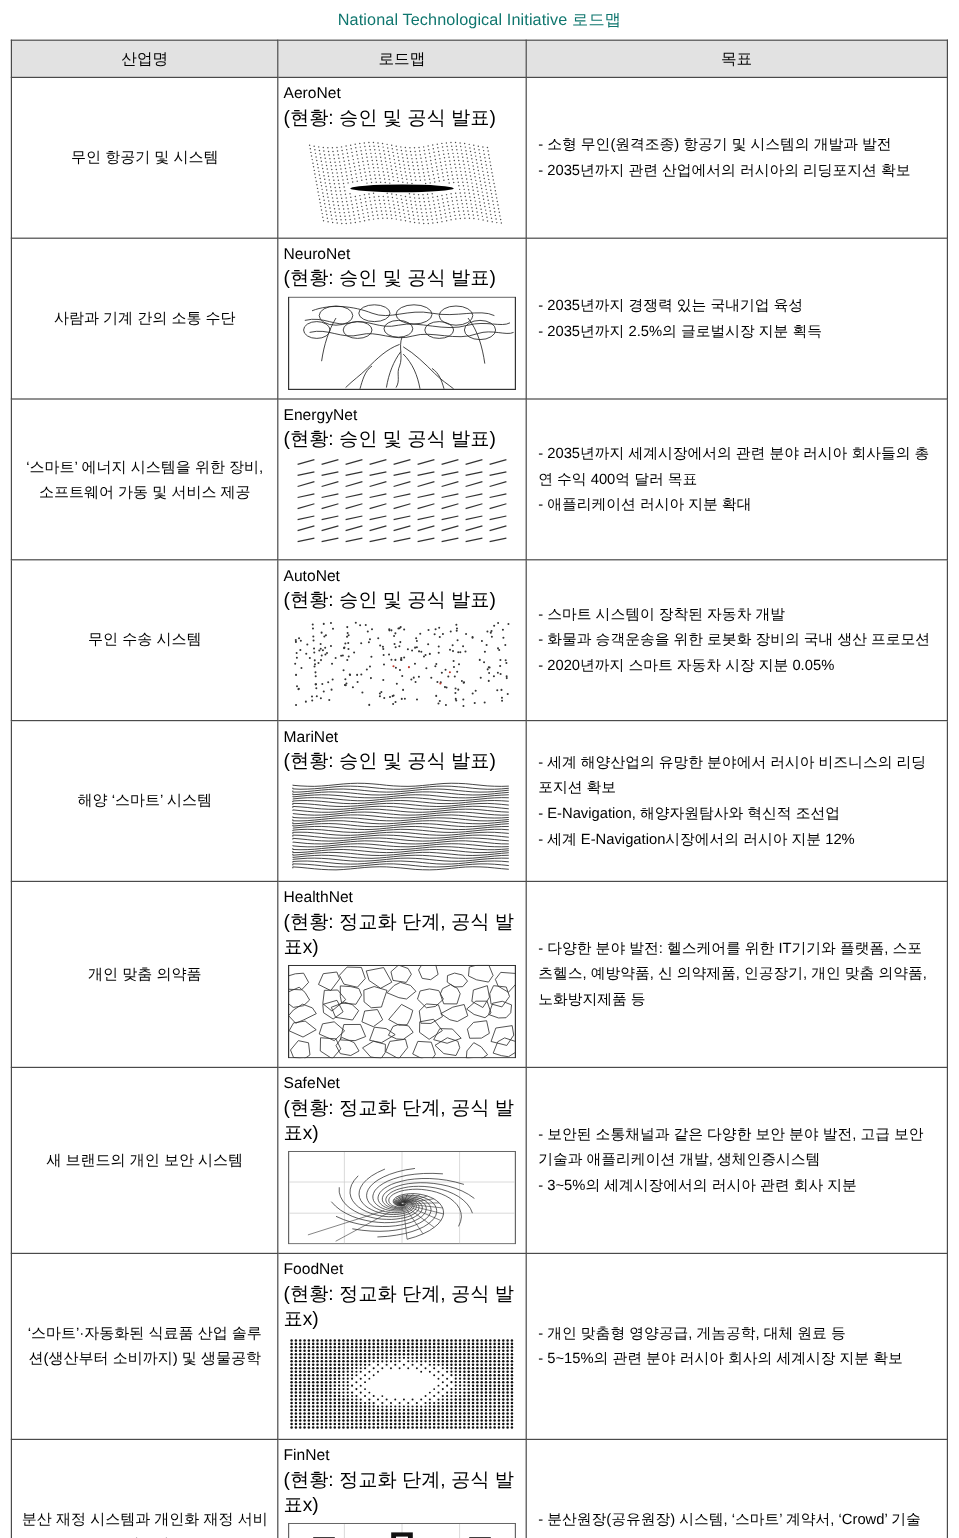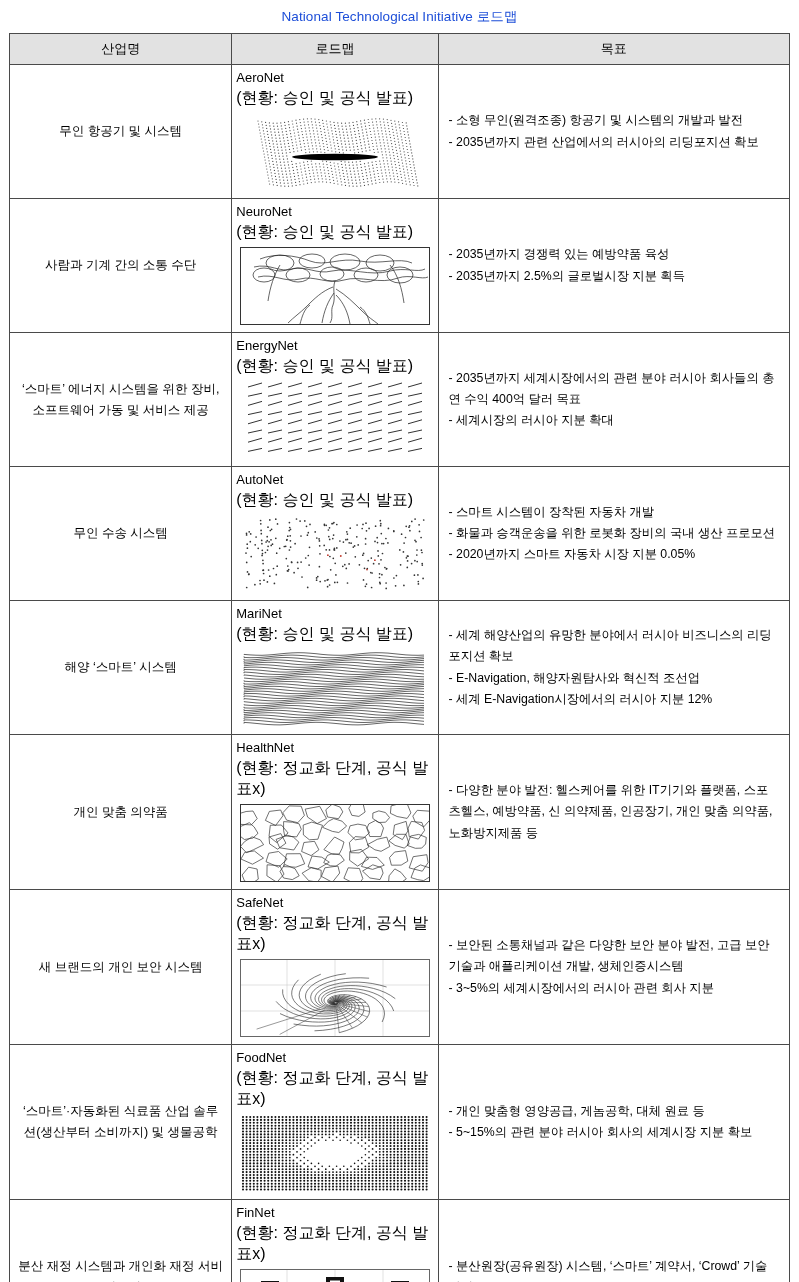--- a/index.html
+++ b/index.html
@@ -16,21 +16,21 @@
   }
   .page {
     width: 799px;
     height: 1282px;
     position: relative;
     box-sizing: border-box;
   }
   .doc-title {
     text-align: center;
     font-size: 13.5px;
-    color: #1d4ed8;
+    color: #0f766e;
     padding: 8px 0 7px 0;
     letter-spacing: 0.1px;
   }
   table.roadmap {
     border-collapse: collapse;
     width: 781px;
     margin: 0 auto;
     table-layout: fixed;
   }
   table.roadmap th, table.roadmap td {
@@ -981,21 +981,21 @@
                 <ellipse cx="24" cy="28" rx="11" ry="7"></ellipse>
                 <ellipse cx="58" cy="28" rx="12" ry="7"></ellipse>
                 <ellipse cx="92" cy="27" rx="12" ry="7"></ellipse>
                 <ellipse cx="126" cy="28" rx="12" ry="7"></ellipse>
                 <ellipse cx="160" cy="28" rx="13" ry="8"></ellipse>
               </g>
             </svg>
           </div>
         </td>
         <td class="goal-cell">
-          <span class="goal-line">- 2035년까지 경쟁력 있는 예방약품 육성</span>
+          <span class="goal-line">- 2035년까지 경쟁력 있는 국내기업 육성</span>
           <span class="goal-line">- 2035년까지 2.5%의 글로벌시장 지분 획득</span>
         </td>
       </tr>
 
       <tr>
         <td class="name-cell">‘스마트’ 에너지 시스템을 위한 장비, 소프트웨어 가동 및 서비스 제공</td>
         <td class="road-cell">
           <div class="road-title">EnergyNet</div>
           <div class="road-status">(현황: 승인 및 공식 발표)</div>
           <div class="thumb">
@@ -1072,21 +1072,21 @@
                   <line x1="108" y1="70.39999999999999" x2="122" y2="67.39999999999999" stroke="#333" stroke-width="1"></line>
                   <line x1="128" y1="70.39999999999999" x2="142" y2="67.39999999999999" stroke="#333" stroke-width="1"></line>
                   <line x1="148" y1="70.39999999999999" x2="162" y2="67.39999999999999" stroke="#333" stroke-width="1"></line>
                   <line x1="168" y1="70.39999999999999" x2="182" y2="67.39999999999999" stroke="#333" stroke-width="1"></line>
                 </g>
             </svg>
           </div>
         </td>
         <td class="goal-cell">
           <span class="goal-line">- 2035년까지 세계시장에서의 관련 분야 러시아 회사들의 총 연 수익 400억 달러 목표</span>
-          <span class="goal-line">- 세계시장의 러시아 지분 확대</span>
+          <span class="goal-line">- 애플리케이션 러시아 지분 확대</span>
         </td>
       </tr>
 
       <tr>
         <td class="name-cell">무인 수송 시스템</td>
         <td class="road-cell">
           <div class="road-title">AutoNet</div>
           <div class="road-status">(현황: 승인 및 공식 발표)</div>
           <div class="thumb">
             <svg width="190" height="78" viewBox="0 0 190 78">

